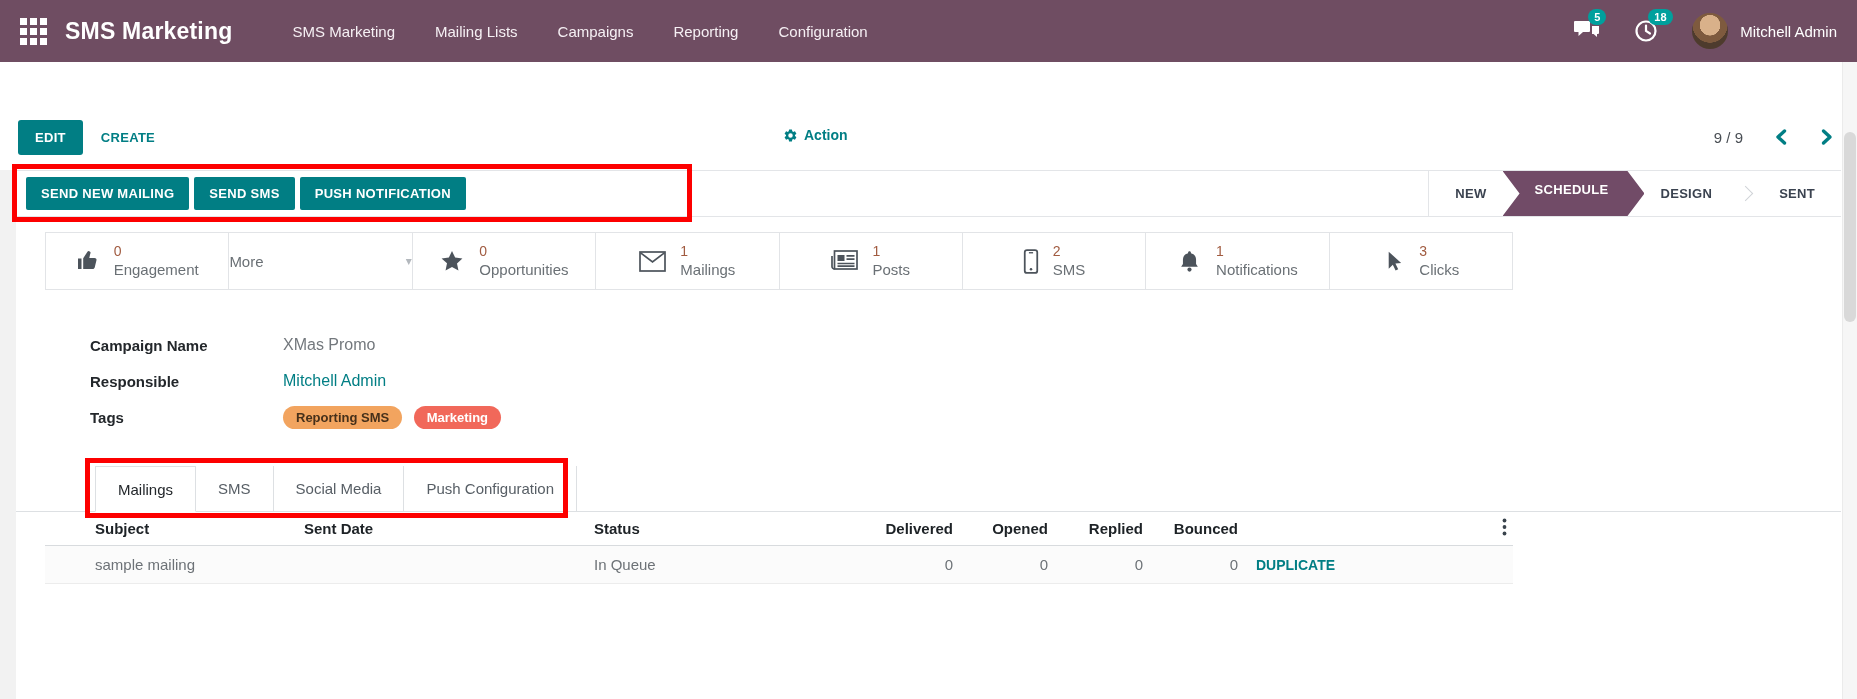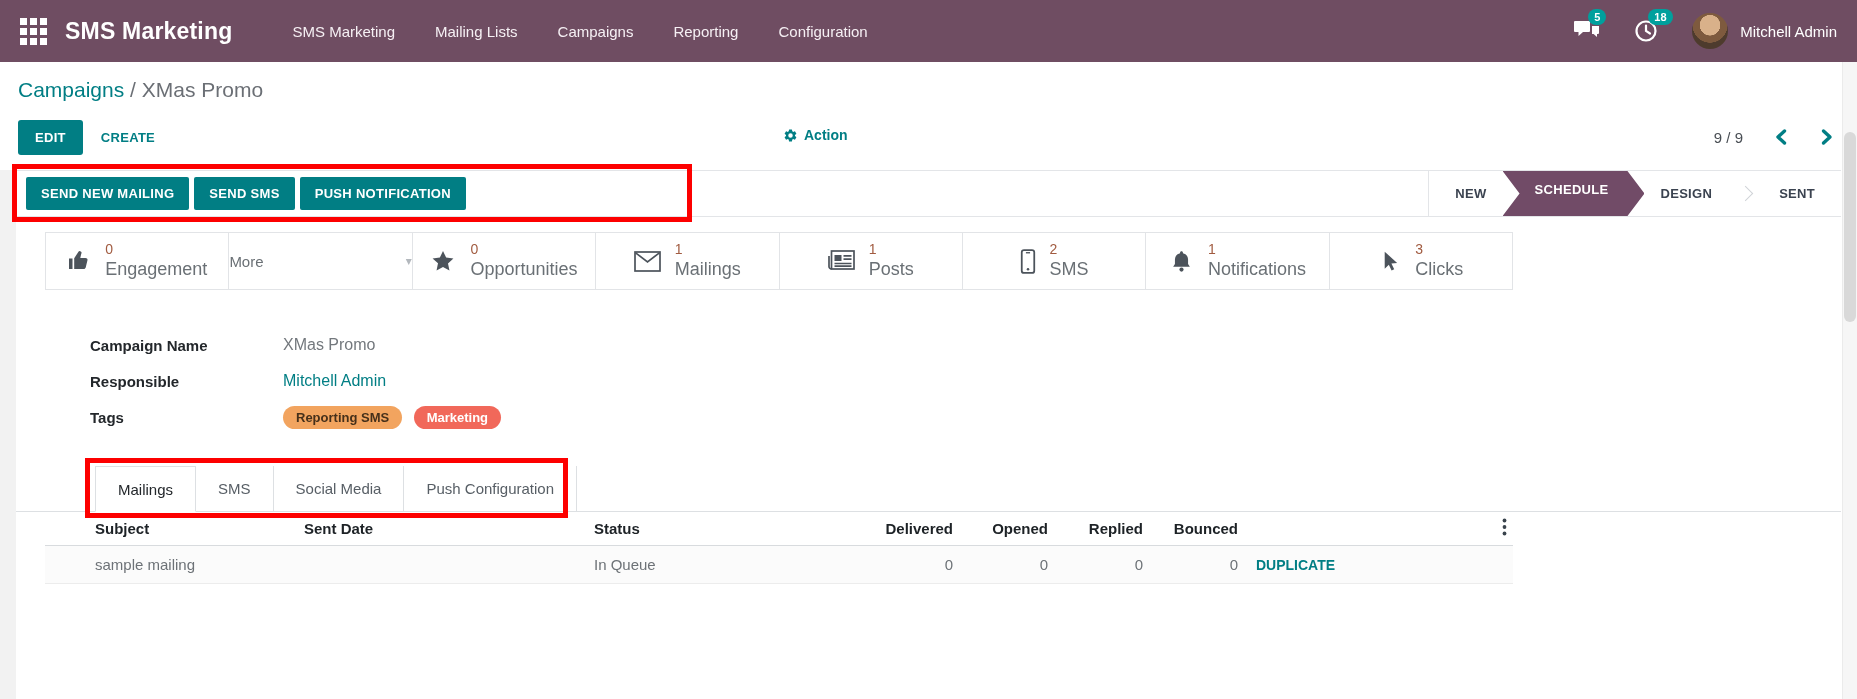--- a/index.html
+++ b/index.html
@@ -59,21 +59,21 @@
     border-right:1px solid #d0d3d7; transform:rotate(45deg); margin:0 2px; }
 
   
   .stat-row { position:absolute; top:232px; left:45px; width:1468px; height:58px;
     display:flex; background:#fff; border:1px solid #e2e4e7; }
   .stat { flex:1; display:flex; align-items:center; justify-content:center; gap:14px;
     border-right:1px solid #e2e4e7; cursor:pointer; }
   .stat:last-child { border-right:none; }
   .stat .txt { display:flex; flex-direction:column; line-height:1.3; }
   .stat .val { color:#a15b40; font-size:14px; }
-  .stat .lbl { color:#6a7075; font-size:18px; }
+  .stat .lbl { color:#6a7075; font-size:15px; }
   .stat.more-cell { gap:9px;justify-content:space-between; }
   .stat.more-cell .lbl { font-size:15px; }
   .caret { color:#b3b8bd; font-size:12px; }
 
   
   .frow { position:absolute; left:90px; display:flex; align-items:center; }
   .flabel { width:193px; font-weight:700; font-size:15px; color:#23272b; }
   .fval { font-size:16px; color:#73787d; }
   .fval.link { color:#017e84; cursor:pointer; }
   .tag { display:inline-block; border-radius:13px; padding:4px 13px; font-size:13px;
@@ -159,25 +159,20 @@
         </svg>
         <b class="badge">18</b>
       </span>
       <span class="userblock">
         <span class="avatar"></span>
         <span class="user-name">Mitchell Admin</span>
       </span>
     </div>
   </header>
 
-  <div class="breadcrumb">
-    <span class="bc-link">Campaigns</span>
-    <span class="bc-sep">/</span>
-    <span class="bc-cur">XMas Promo</span>
-  </div>
 
   <div class="control-row">
     <button class="btn-edit">EDIT</button>
     <button class="btn-create">CREATE</button>
     <span class="action-menu">
       <svg width="15" height="15" viewBox="0 0 24 24" fill="#017e84">
           <path d="M19.14 12.94c.04-.3.06-.61.06-.94s-.02-.64-.07-.94l2.03-1.58a.49.49 0 0 0 .12-.61l-1.92-3.32a.49.49 0 0 0-.59-.22l-2.39.96a7.3 7.3 0 0 0-1.62-.94l-.36-2.54a.48.48 0 0 0-.48-.41h-3.84a.48.48 0 0 0-.47.41l-.36 2.54c-.59.24-1.13.57-1.62.94l-2.39-.96a.49.49 0 0 0-.59.22L2.73 8.87c-.12.21-.08.47.12.61l2.03 1.58c-.05.3-.09.63-.09.94s.02.64.07.94l-2.03 1.58a.49.49 0 0 0-.12.61l1.92 3.32c.12.22.37.29.59.22l2.39-.96c.5.38 1.03.7 1.62.94l.36 2.54c.05.24.24.41.48.41h3.84c.24 0 .44-.17.47-.41l.36-2.54c.59-.24 1.13-.56 1.62-.94l2.39.96c.22.08.47 0 .59-.22l1.92-3.32a.49.49 0 0 0-.12-.61zM12 15.6a3.6 3.6 0 1 1 0-7.2 3.6 3.6 0 0 1 0 7.2z"></path>
         </svg>
       <span>Action</span>
     </span>

